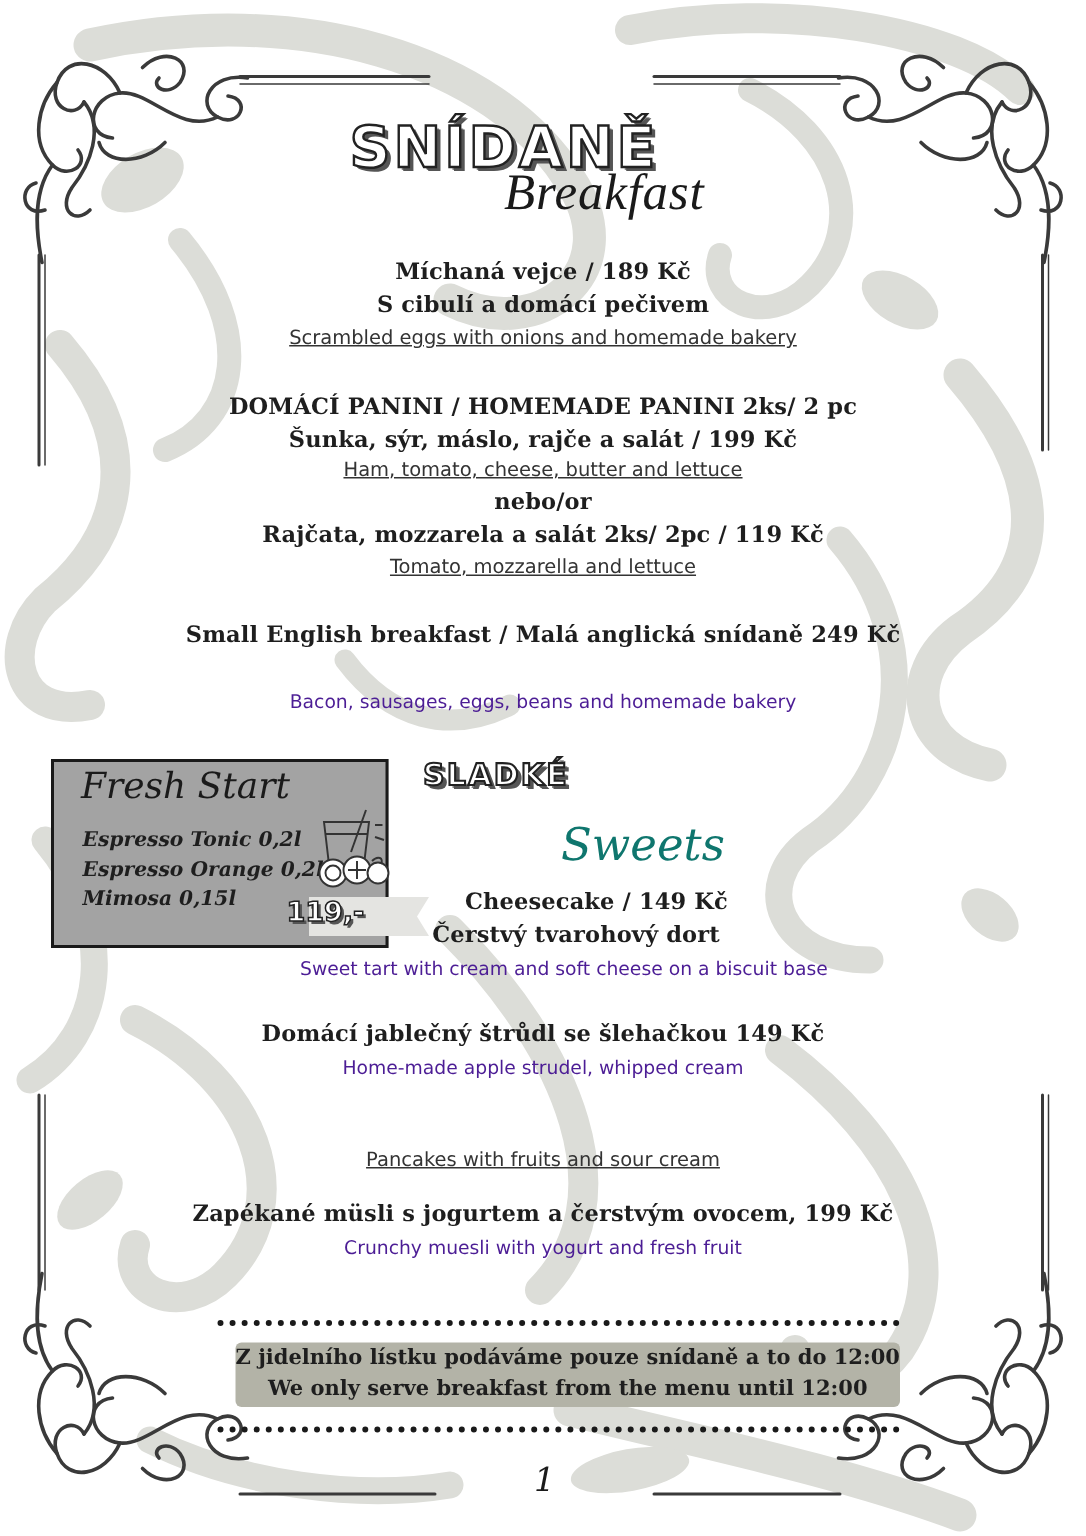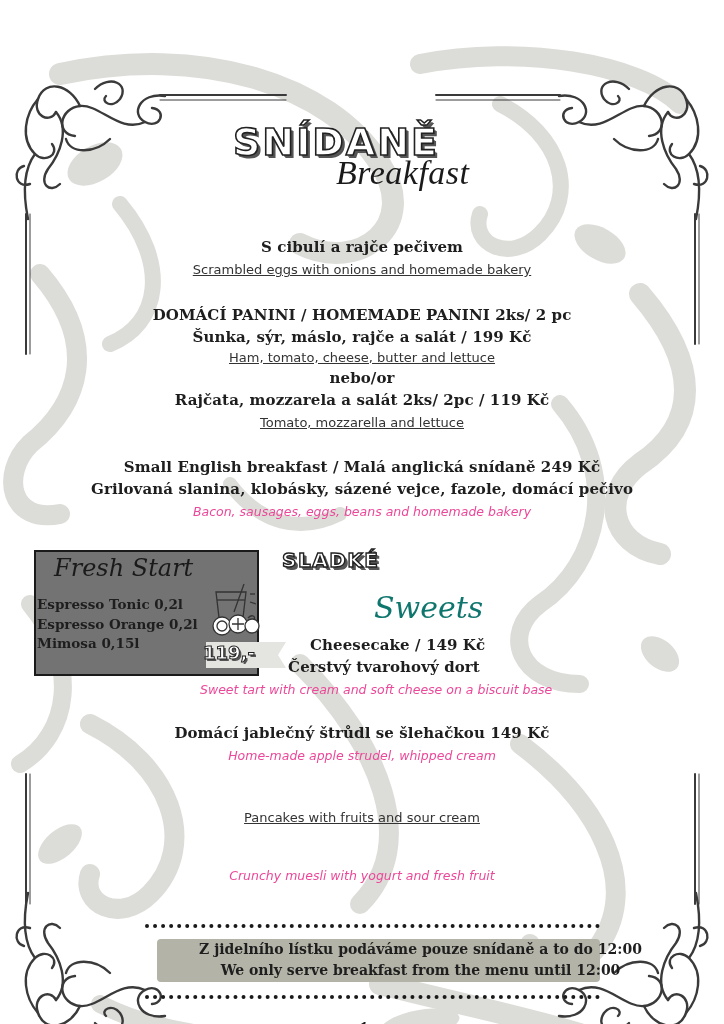--- a/index.html
+++ b/index.html
@@ -1,21 +1,21 @@
 <!DOCTYPE html>
 <html><head>
 <meta charset="utf-8">
 <style>
   html, body { margin: 0; padding: 0; }
   body {
     width: 724px; height: 1024px; overflow: hidden;
     background: #ffffff; position: relative;
     font-family: "DejaVu Serif", serif; color: #222;
   }
-  .page { position: absolute; inset: 0; margin-top: 44px; }
+  .page { position: absolute; inset: 0; }
   .bg-swirls { position: absolute; inset: 0; z-index: 0; }
   .frame { position: absolute; inset: 0; z-index: 1; pointer-events: none; }
   .content { position: absolute; inset: 0; z-index: 2; }
 
   .title-cz {
     position: absolute; left: 233px; top: 76px;
     font-family: "DejaVu Sans", sans-serif; font-weight: bold;
     font-size: 38px; letter-spacing: 2px; color: #fff;
     -webkit-text-stroke: 1.6px #222;
     text-shadow: 3px 3px 0 #555, 2px 2px 0 #888;
@@ -34,31 +34,31 @@
   }
   .sweets-en {
     position: absolute; left: 374px; top: 546px;
     font-family: "DejaVu Serif", serif; font-style: italic;
     font-size: 30px; color: #0f766e;
   }
 
   .line { position: absolute; left: 0; right: 0; text-align: center; white-space: nowrap; }
   .b { font-family: "DejaVu Serif", serif; font-weight: bold; font-size: 15px; color: #1e1e1e; letter-spacing: 0.1px; }
   .s { font-family: "DejaVu Sans", sans-serif; font-size: 13px; color: #333; text-decoration: underline; }
-  .i { font-family: "DejaVu Sans", sans-serif; font-style: italic; font-size: 12.5px; color: #ec4899; }
+  .i { font-family: "DejaVu Sans", sans-serif; font-size: 12.5px; color: #4c1d95; }
 
   .fresh-box {
     position: absolute; left: 34px; top: 506px; width: 225px; height: 126px;
-    border: 2px solid #1a1a1a; background: #737373; box-sizing: border-box;
+    border: 2px solid #1a1a1a; background: #a3a3a3; box-sizing: border-box;
   }
   .fresh-title {
     position: absolute; left: 18px; top: 2px;
     font-family: "DejaVu Serif", serif; font-style: italic; font-size: 24px; color: #1a1a1a;
   }
-  .fresh-list { position: absolute; left: 1px; top: 43px; }
+  .fresh-list { position: absolute; left: 19px; top: 43px; font-style: italic; }
   .fresh-item {
     font-family: "DejaVu Serif", serif; font-weight: bold; font-size: 13.5px;
     line-height: 19.5px; color: #1e1e1e; white-space: nowrap;
   }
   .drink-icon { position: absolute; left: 172px; top: 30px; }
   .price-tag {
     position: absolute; left: 170px; top: 90px; width: 80px; height: 26px;
   }
   .price-tag-text {
     position: absolute; left: 36px; top: 94px;
@@ -72,21 +72,20 @@
     border-top: 4px dotted #1a1a1a;
   }
   .notice-box {
     position: absolute; left: 157px; top: 895px; width: 443px; height: 43px;
     background: #b3b3a7; border-radius: 4px;
   }
   .notice-line {
     position: absolute; left: 157px; width: 443px; text-align: center;
     font-family: "DejaVu Serif", serif; font-weight: bold; font-size: 14px; color: #1e1e1e;
     white-space: nowrap;
-    padding-left: 42px;
   }
   .page-number {
     position: absolute; left: 356px; top: 975px;
     font-family: "DejaVu Serif", serif; font-style: italic; font-size: 22px; color: #1a1a1a;
   }
 </style>
 </head>
 <body>
 
 <div class="page">
@@ -153,32 +152,32 @@
     <use href="#corner" transform="translate(724,0) scale(-1,1)"></use>
     <use href="#corner" transform="translate(0,1024) scale(1,-1)"></use>
     <use href="#corner" transform="translate(724,1024) scale(-1,-1)"></use>
   </svg>
 
   <div class="content">
 
     <div class="title-cz">SNÍDANĚ</div>
     <div class="title-en">Breakfast</div>
 
-    <div class="line b" style="top:194px">S cibulí a rajče pečivem</div>
+    <div class="line b" style="top:172px">Míchaná vejce / 189 Kč</div>
+    <div class="line b" style="top:194px">S cibulí a domácí pečivem</div>
     <div class="line s" style="top:218px">Scrambled eggs with onions and homemade bakery</div>
 
     <div class="line b" style="top:262px">DOMÁCÍ PANINI / HOMEMADE PANINI 2ks/ 2 pc</div>
     <div class="line b" style="top:284px">Šunka, sýr, máslo, rajče a salát / 199 Kč</div>
     <div class="line s" style="top:306px">Ham, tomato, cheese, butter and lettuce</div>
     <div class="line b" style="top:325px">nebo/or</div>
     <div class="line b" style="top:347px">Rajčata, mozzarela a salát 2ks/ 2pc / 119 Kč</div>
     <div class="line s" style="top:371px">Tomato, mozzarella and lettuce</div>
 
     <div class="line b" style="top:414px">Small English breakfast / Malá anglická snídaně 249 Kč</div>
-    <div class="line b" style="top:436px">Grilovaná slanina, klobásky, sázené vejce, fazole, domácí pečivo</div>
     <div class="line i" style="top:460px">Bacon, sausages, eggs, beans and homemade bakery</div>
 
     <div class="fresh-box">
       <div class="fresh-title">Fresh Start</div>
       <div class="fresh-list">
         <div class="fresh-item">Espresso Tonic  0,2l</div>
         <div class="fresh-item">Espresso Orange 0,2l</div>
         <div class="fresh-item">Mimosa 0,15l</div>
       </div>
       <svg class="drink-icon" width="52" height="58" viewBox="0 0 52 58">
@@ -194,34 +193,35 @@
           <path d="M24 42 L36 42 M30 36 L30 48"></path>
           <circle cx="44" cy="44" r="7" fill="#fff"></circle>
           <path d="M40 36 C 44 32, 48 34, 46 38"></path>
         </g>
       </svg>
       <svg class="price-tag" width="80" height="26" viewBox="0 0 80 26">
         <path d="M0 0 L 80 0 L 72 13 L 80 26 L 0 26 Z" fill="#e4e4e1"></path>
         <path d="M30 26 L 40 34 L 50 26 Z" fill="#d6d6d2"></path>
       </svg>
     </div>
-    <div class="price-tag-text" style="left:203px; top:598px">119,-</div>
+    <div class="price-tag-text" style="left:191px; top:598px">119,-</div>
 
     <div class="sweets-cz">SLADKÉ</div>
     <div class="sweets-en">Sweets</div>
 
     <div class="line b" style="top:592px; left:310px; right:auto; width:240px; text-align:left; padding-left:0"><span style="display:inline-block; width:160px; text-align:left">Cheesecake / 149 Kč</span></div>
     <div class="line b" style="top:614px; left:284px; right:auto; width:200px; text-align:center">Čerstvý tvarohový dort</div>
     <div class="line i" style="top:638px; left:200px; right:auto; width:350px">Sweet tart with cream and soft cheese on a biscuit base</div>
 
     <div class="line b" style="top:680px">Domácí jablečný štrůdl se šlehačkou 149 Kč</div>
     <div class="line i" style="top:704px">Home-made apple strudel, whipped cream</div>
 
     <div class="line s" style="top:766px">Pancakes with fruits and sour cream</div>
 
+    <div class="line b" style="top:800px">Zapékané müsli s jogurtem a čerstvým ovocem, 199 Kč</div>
     <div class="line i" style="top:824px">Crunchy muesli with yogurt and fresh fruit</div>
 
     <div class="notice-dots" style="top:880px"></div>
     <div class="notice-box"></div>
     <div class="notice-line" style="top:897px">Z jidelního lístku podáváme pouze snídaně a to do 12:00</div>
     <div class="notice-line" style="top:918px">We only serve breakfast from the menu until 12:00</div>
     <div class="notice-dots" style="top:951px"></div>
 
     <div class="page-number">1</div>
   </div>

